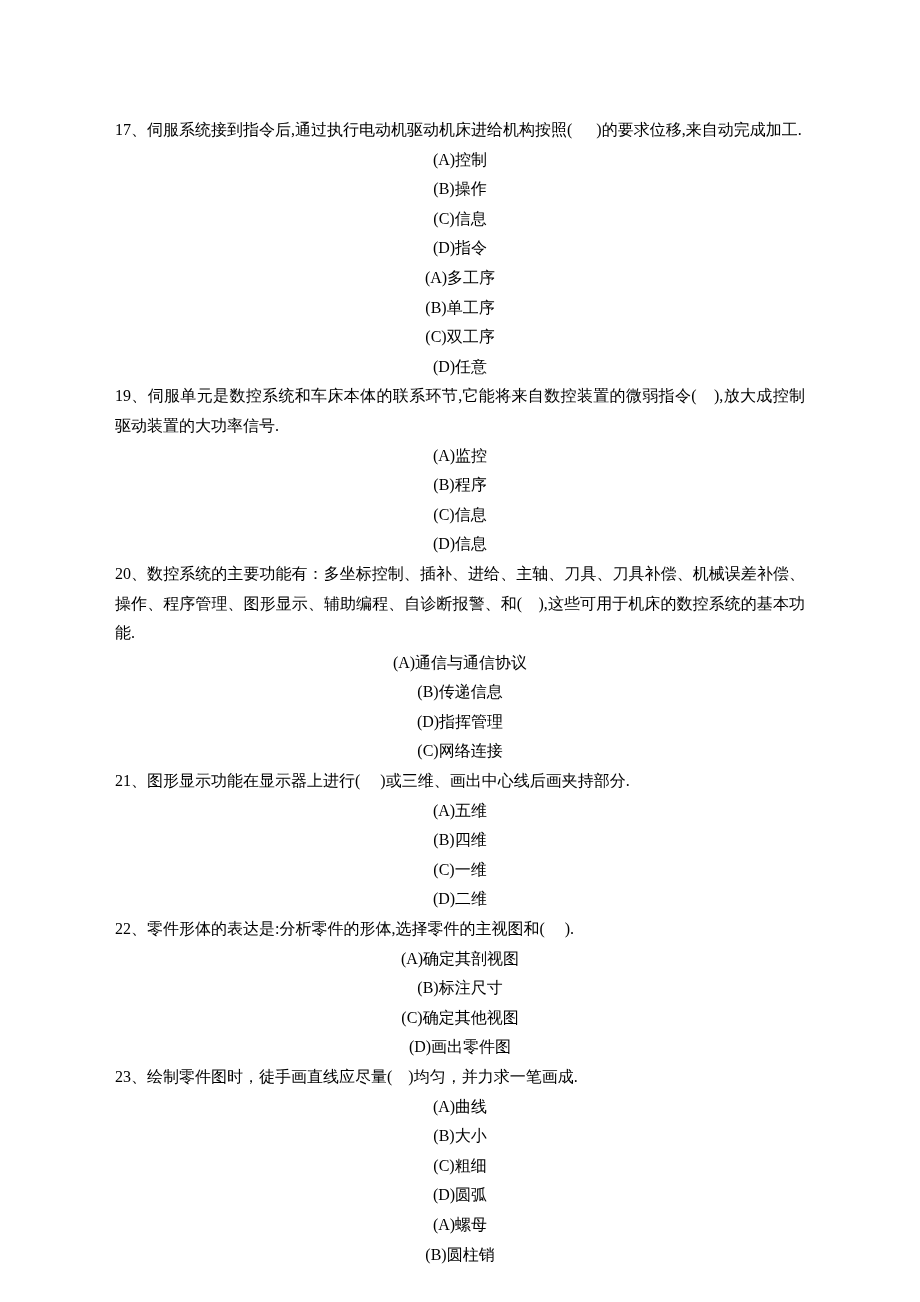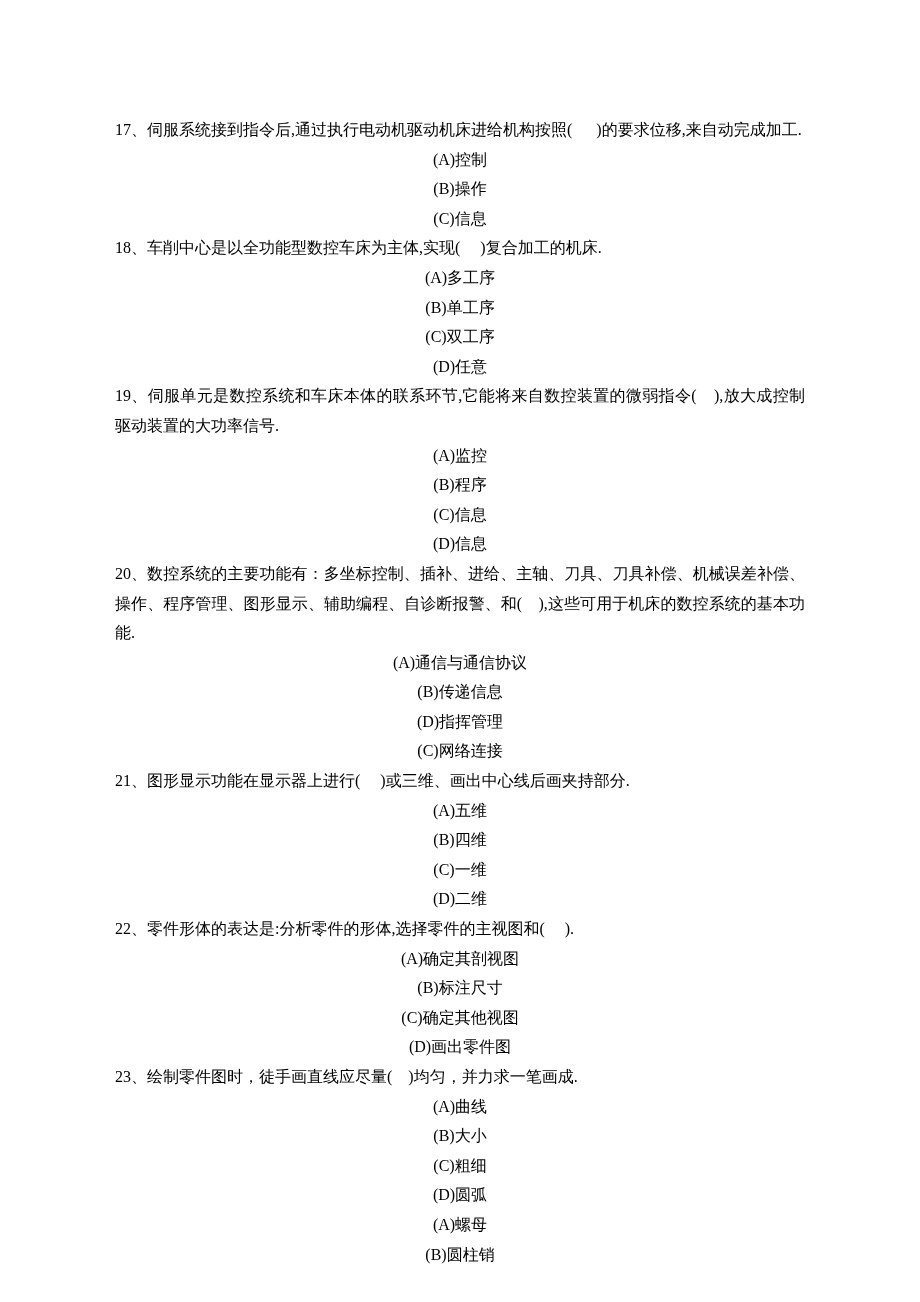--- a/index.html
+++ b/index.html
@@ -25,21 +25,21 @@
 </style>
 </head>
 <body>
 
 <div class="page">
   <div id="content">
       <div class="question-line"><span>17、</span><span>伺服系统接到指令后,通过执行电动机驱动机床进给机构按照(</span><span style="white-space: pre;">      </span><span>)的要求位移,来自动完成加工.</span></div>
       <div class="option-line">(A)控制</div>
       <div class="option-line">(B)操作</div>
       <div class="option-line">(C)信息</div>
-      <div class="question-line"><span>18、</span><span>车削中心是以全功能型数控车床为主体,实现(</span><span style="white-space: pre;">     </span><span>)复合加工的机床.</span></div>
+      <div class="option-line">(D)指令</div>
       <div class="option-line">(A)多工序</div>
       <div class="option-line">(B)单工序</div>
       <div class="option-line">(C)双工序</div>
       <div class="option-line">(D)任意</div>
       <div class="question-line"><span>19、</span><span>伺服单元是数控系统和车床本体的联系环节,它能将来自数控装置的微弱指令(</span><span style="white-space: pre;">    </span><span>),放大成控制驱动装置的大功率信号.</span></div>
       <div class="option-line">(A)监控</div>
       <div class="option-line">(B)程序</div>
       <div class="option-line">(C)信息</div>
       <div class="option-line">(D)信息</div>
       <div class="question-line"><span>20、</span><span>数控系统的主要功能有：多坐标控制、插补、进给、主轴、刀具、刀具补偿、机械误差补偿、操作、程序管理、图形显示、辅助编程、自诊断报警、和(</span><span style="white-space: pre;">    </span><span>),这些可用于机床的数控系统的基本功能.</span></div>

